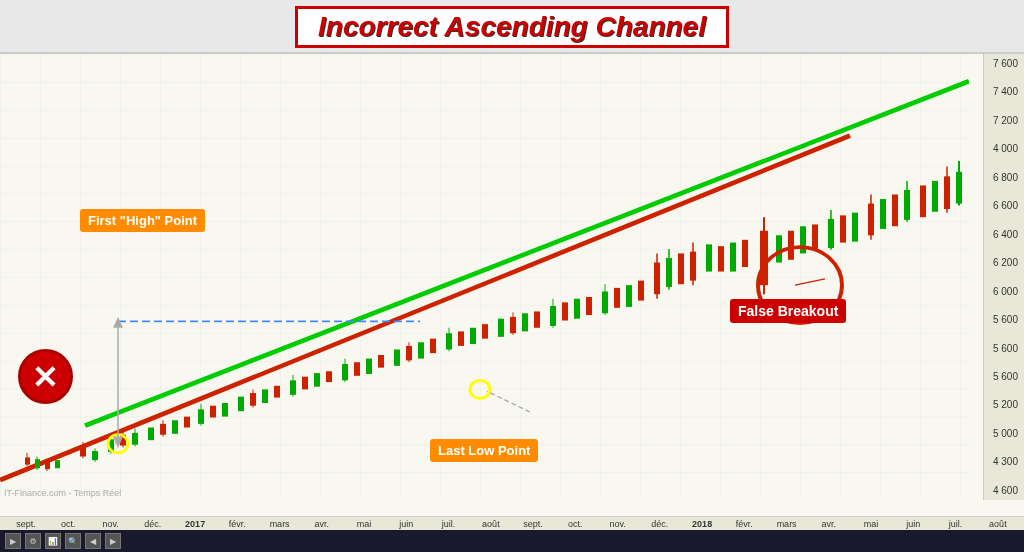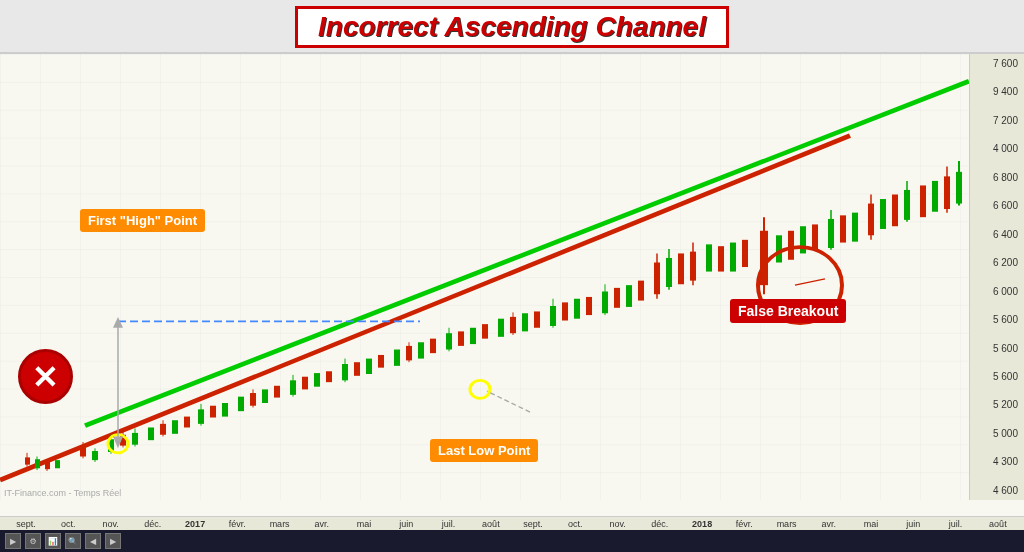--- a/index.html
+++ b/index.html
@@ -43,21 +43,21 @@
     .chart-area {
       flex: 1;
       position: relative;
       background: #f8f8f0;
       overflow: hidden;
     }
 
     .price-axis {
       position: absolute;
       right: 0; top: 0; bottom: 30px;
-      width: 55px;
+      width: 41px;
       background: #e8e8d8;
       border-left: 1px solid #ccc;
       display: flex;
       flex-direction: column;
       justify-content: space-between;
       padding: 4px 2px;
     }
 
     .price-label {
       font-size: 10px;
@@ -180,21 +180,21 @@
   <div class="title-bar">
     <span class="title-text">Incorrect Ascending Channel</span>
   </div>
 
   <div class="chart-area">
 
     <div class="source-label">IT-Finance.com - Temps Réel</div>
 
     <div class="price-axis">
       <div class="price-label">7 600</div>
-      <div class="price-label">9 400</div>
+      <div class="price-label">7 400</div>
       <div class="price-label">7 200</div>
       <div class="price-label">4 000</div>
       <div class="price-label">6 800</div>
       <div class="price-label">6 600</div>
       <div class="price-label">6 400</div>
       <div class="price-label">6 200</div>
       <div class="price-label">6 000</div>
       <div class="price-label">5 600</div>
       <div class="price-label">5 600</div>
       <div class="price-label">5 600</div>

